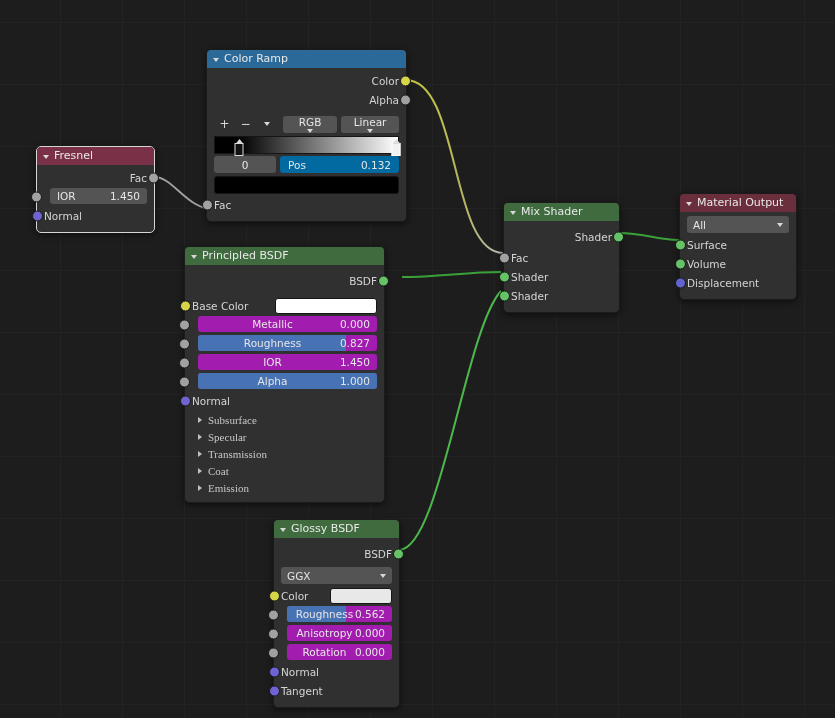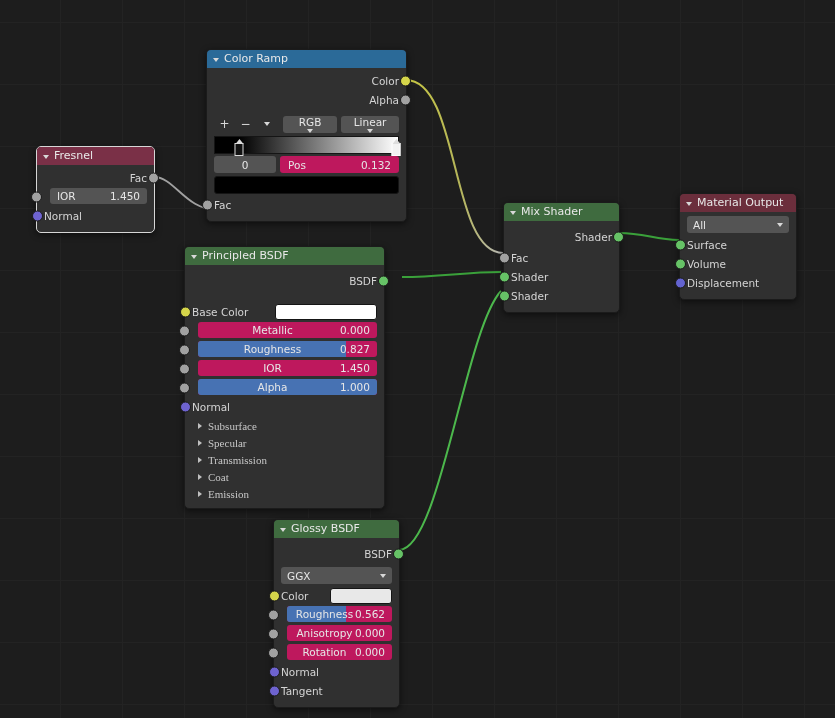--- a/index.html
+++ b/index.html
@@ -120,21 +120,21 @@
     justify-content: space-between;
     padding: 0 7px;
     font-size: 10.5px;
     color: #e6e6e6;
     box-sizing: border-box;
     position: relative;
     overflow: hidden;
   }
   .field .fname { position: relative; z-index: 2; }
   .field .fval  { position: relative; z-index: 2; }
-  .slider { background: #be185d; text-align: right; }
+  .slider { background: #a21caf; text-align: right; }
   .slider .fill {
     position: absolute;
     left: 0; top: 0; bottom: 0;
     background: #4772b3;
     z-index: 1;
   }
   .field.center { justify-content: center; }
   .field.center .fname { margin: 0 auto; }
 
   .rowfield {
@@ -233,21 +233,21 @@
     padding: 0 7px;
     margin-bottom: 3px;
   }
   .idx-field {
     background: #545454; border-radius: 3px;
     height: 17px; width: 62px;
     display: flex; align-items: center; justify-content: center;
     font-size: 10.5px; color: #e6e6e6;
   }
   .pos-field {
-    background: #be185d; border-radius: 3px;
+    background: #0369a1; border-radius: 3px;
     height: 17px; flex: 1;
     display: flex; align-items: center; justify-content: space-between;
     padding: 0 8px;
     font-size: 10.5px; color: #e6e6e6;
     box-sizing: border-box;
   }
   .swatch-wrap { padding: 0 7px; margin-bottom: 2px; }
   .dd-arrow {
     width: 0; height: 0;
     border-left: 3.5px solid transparent;
@@ -371,21 +371,21 @@
     <div class="node-header hdr-shader">
       <span class="chev-down"></span>
       <span>Principled BSDF</span>
     </div>
     <div class="node-body">
       <div class="row out" style="margin-top:3px;">
         <span class="row-label">BSDF</span>
         <span class="socket out s-shader"></span>
       </div>
 
-      <div class="row" style="justify-content:space-between; margin-top:13px;">
+      <div class="row" style="justify-content:space-between; margin-top:7px;">
         <span class="socket in s-yellow"></span>
         <span class="row-label">Base Color</span>
         <div class="colorswatch" style="background:#ffffff; width:102px;"></div>
       </div>
 
       <div class="rowfield">
         <span class="socket in s-gray" style="left:-6px;"></span>
         <div class="field slider center">
           <div class="fill" style="width:0%;"></div>
           <span class="fname">Metallic</span>

